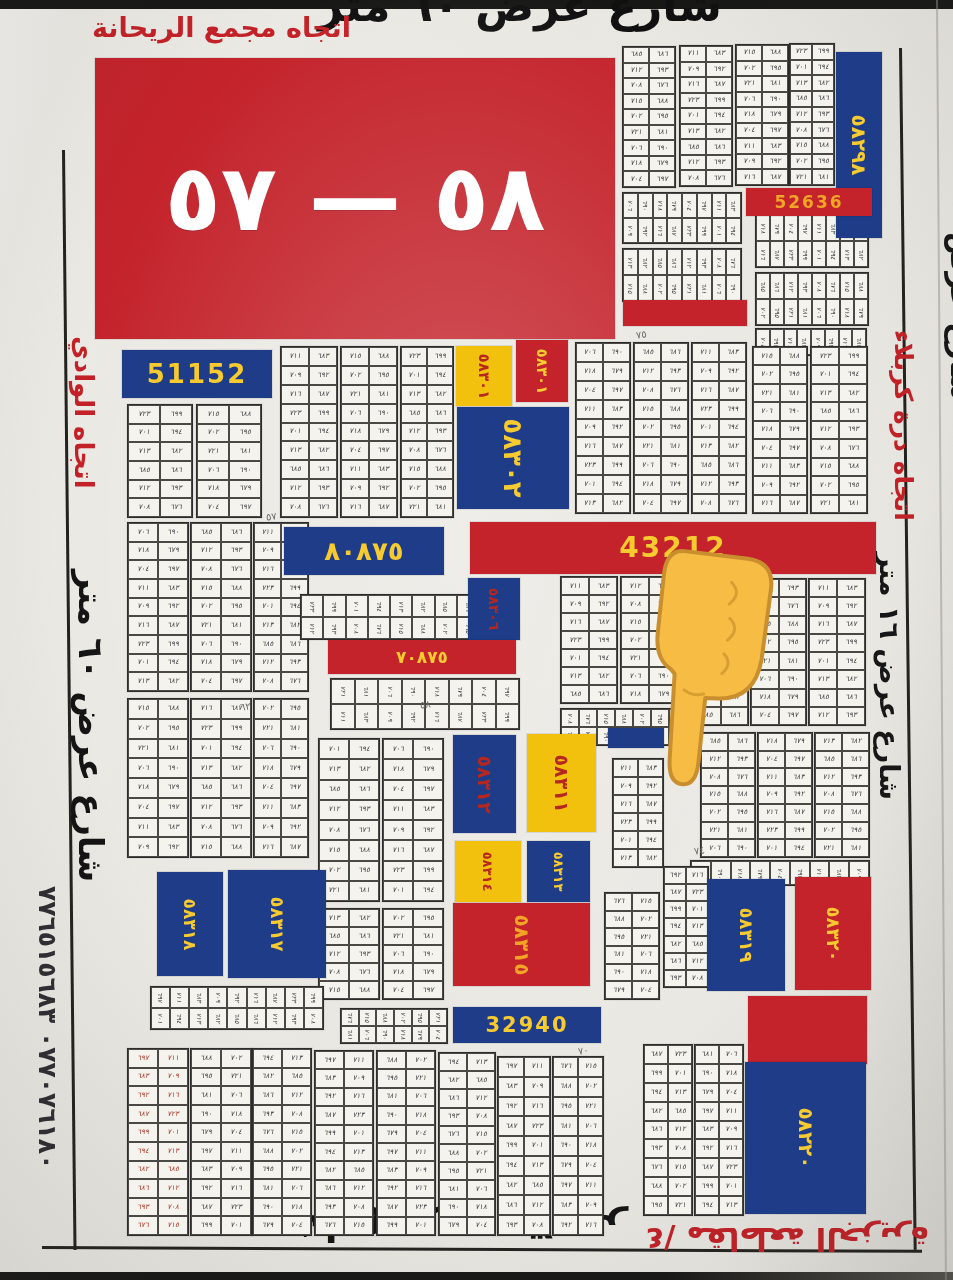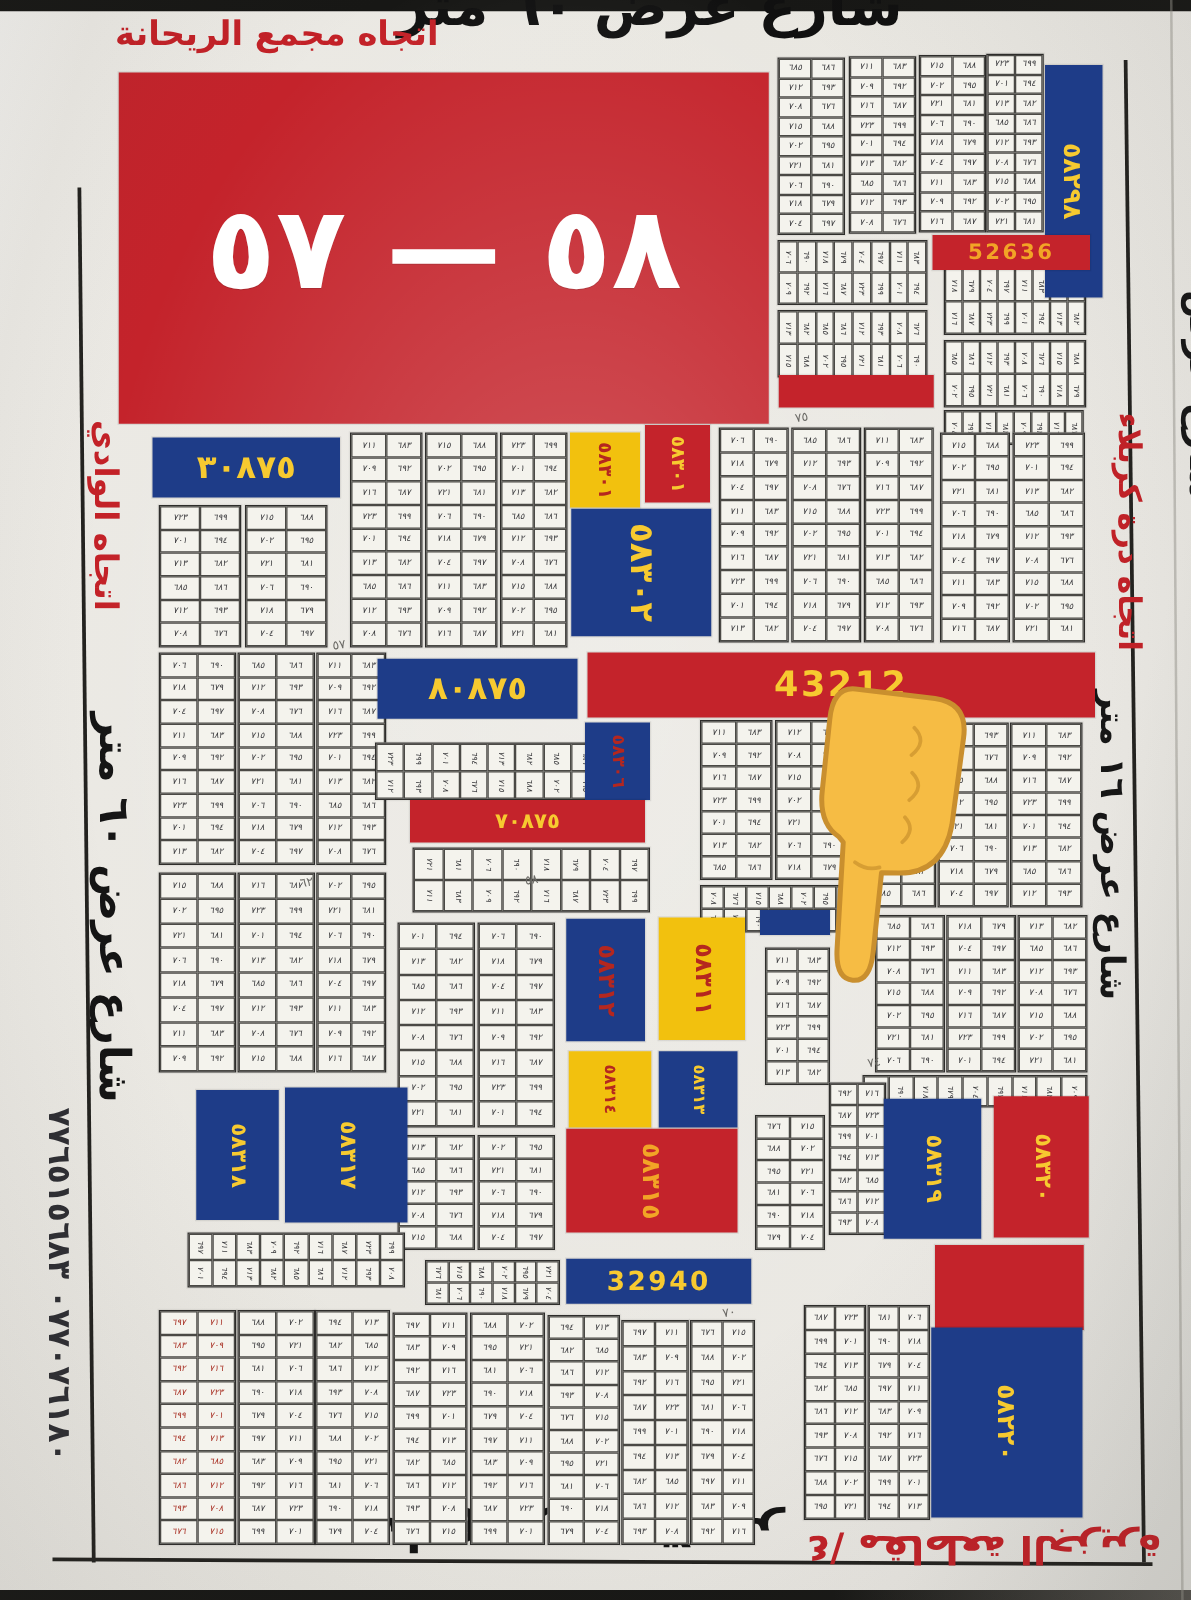--- a/index.html
+++ b/index.html
@@ -72,32 +72,32 @@
 
   <div id="map-layer">
       <div class="block" style="left: 836px; top: 52px; width: 46px; height: 186px; background: rgb(30, 60, 136); z-index: 5;">
         <span class="lbl v" dir="ltr" style="color: rgb(247, 202, 48); font-size: 20px;">٥٨٢٩٨</span>
       </div>
       <div class="block" style="left: 746px; top: 188px; width: 126px; height: 28px; background: rgb(196, 35, 43); z-index: 5;">
         <span class="lbl" dir="ltr" style="color: rgb(242, 164, 38); font-size: 17px;">52636</span>
       </div>
       <div class="block" style="left: 623px; top: 300px; width: 124px; height: 26px; background: rgb(196, 35, 43); z-index: 5;"></div>
       <div class="block" style="left: 122px; top: 350px; width: 150px; height: 48px; background: rgb(30, 60, 136); z-index: 5;">
-        <span class="lbl" dir="ltr" style="color: rgb(247, 202, 48); font-size: 26px;">٣٠٨٧٥</span>
+        <span class="lbl" dir="ltr" style="color: rgb(247, 202, 48); font-size: 26px;">51152</span>
       </div>
       <div class="block" style="left: 456px; top: 346px; width: 56px; height: 60px; background: rgb(242, 193, 14); z-index: 5;">
         <span class="lbl v" dir="ltr" style="color: rgb(181, 39, 31); font-size: 15px;">٥٨٣٠١</span>
       </div>
       <div class="block" style="left: 516px; top: 340px; width: 52px; height: 62px; background: rgb(196, 35, 43); z-index: 5;">
         <span class="lbl v" dir="ltr" style="color: rgb(247, 202, 48); font-size: 15px;">٥٨٣٠١</span>
       </div>
       <div class="block" style="left: 457px; top: 407px; width: 112px; height: 102px; background: rgb(30, 60, 136); z-index: 5;">
         <span class="lbl v" dir="ltr" style="color: rgb(247, 202, 48); font-size: 26px;">٥٨٣٠٢</span>
       </div>
-      <div class="block" style="left: 302px; top: 527px; width: 160px; height: 48px; background: rgb(30, 60, 136); z-index: 5;">
+      <div class="block" style="left: 284px; top: 527px; width: 160px; height: 48px; background: rgb(30, 60, 136); z-index: 5;">
         <span class="lbl" dir="ltr" style="color: rgb(247, 202, 48); font-size: 26px;">٨٠٨٧٥</span>
       </div>
       <div class="block" style="left: 470px; top: 522px; width: 406px; height: 52px; background: rgb(196, 35, 43); z-index: 5;">
         <span class="lbl" dir="ltr" style="color: rgb(247, 202, 48); font-size: 28px;">43212</span>
       </div>
       <div class="block" style="left: 468px; top: 578px; width: 52px; height: 62px; background: rgb(30, 60, 136); z-index: 5;">
         <span class="lbl v" dir="ltr" style="color: rgb(181, 39, 31); font-size: 14px;">٥٨٣٠٦</span>
       </div>
       <div class="block" style="left: 328px; top: 640px; width: 188px; height: 34px; background: rgb(196, 35, 43); z-index: 5;">
         <span class="lbl" dir="ltr" style="color: rgb(247, 202, 48); font-size: 17px;">٧٠٨٧٥</span>

